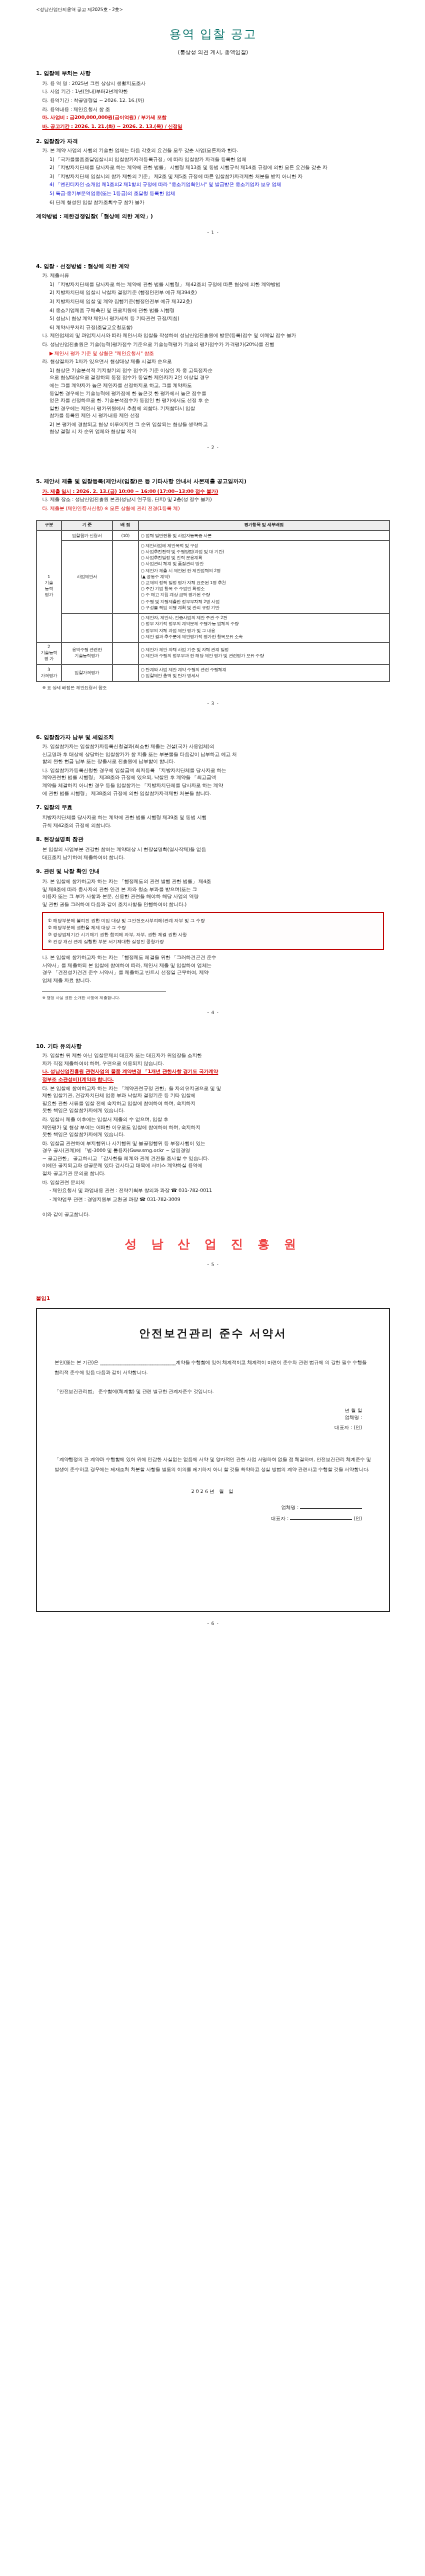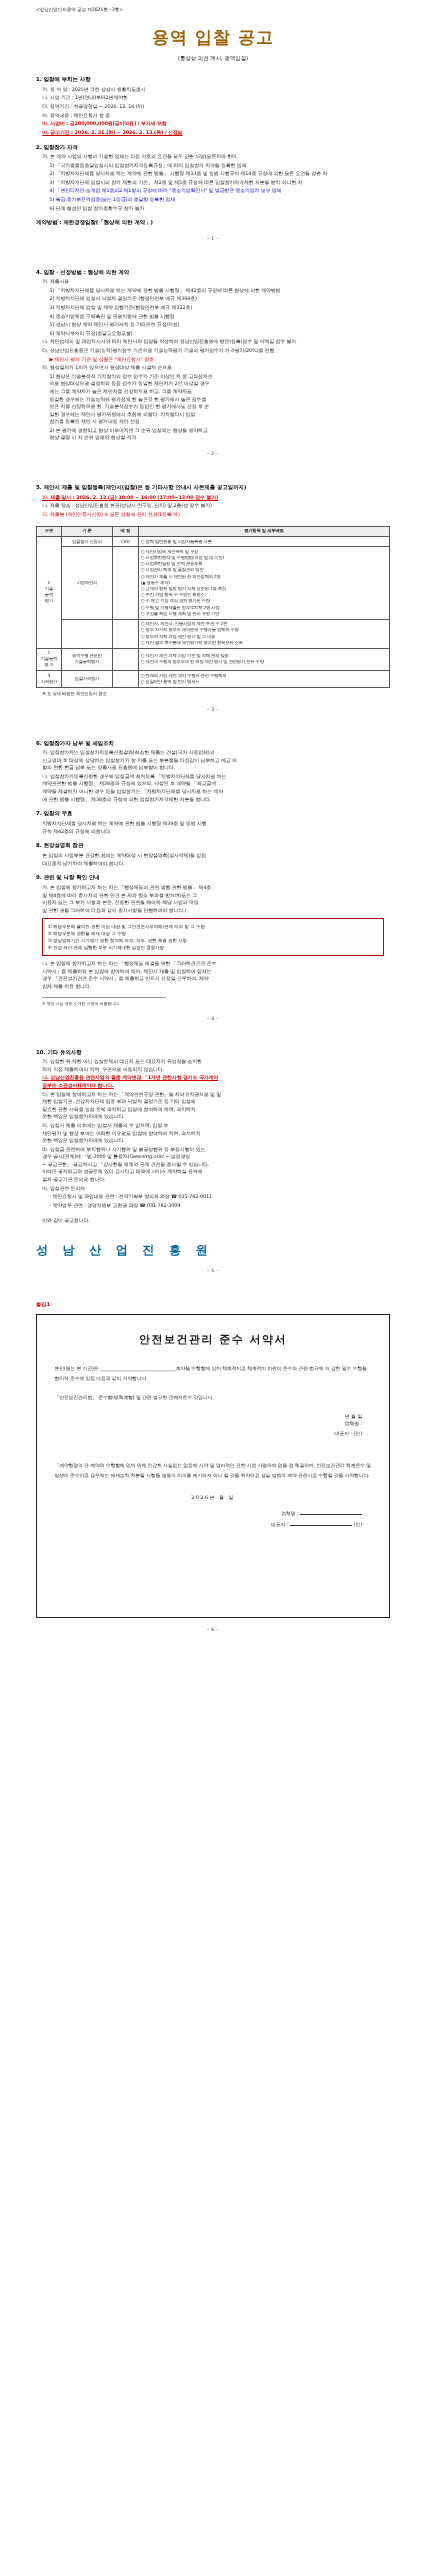--- a/index.html
+++ b/index.html
@@ -19,25 +19,25 @@
     position: relative;
   }
   .doc-head {
     font-size: 4.6px;
     color: #222;
     letter-spacing: -0.1px;
     margin-bottom: 13.4px;
   }
   .title {
     text-align: center;
-    font-size: 17px;
-    font-weight: bold;
+    font-size: 12px;
+    font-weight: normal;
     letter-spacing: 1px;
     margin: 10.3px 0 6.2px 0;
-    color: #a16207;
+    color: #0f766e;
   }
   .subtitle {
     text-align: center;
     font-size: 5.4px;
     margin-bottom: 14.4px;
     color: #111;
   }
   .sec {
     margin-bottom: 7.2px;
   }
@@ -115,25 +115,26 @@
     width: 35%;
     margin: 5.2px 0 2.1px 6.2px;
   }
   .footnote {
     font-size: 3.9px;
     color: #333;
     margin: 0.5px 0 0.5px 6.2px;
     line-height: 1.5;
   }
   .signline {
+    text-align: center;
     font-size: 12px;
     font-weight: bold;
     letter-spacing: 5.2px;
     margin: 17.5px 0 5.2px 0;
-    color: #0369a1;
+    color: #ef4444;
   }
   .attach-label {
     font-size: 5.2px;
     font-weight: bold;
     color: #c00000;
     margin: 0 0 6.2px 0;
   }
   .form-box {
     border: 0.5px solid #222;
     margin: 0 0 5.2px 0;

